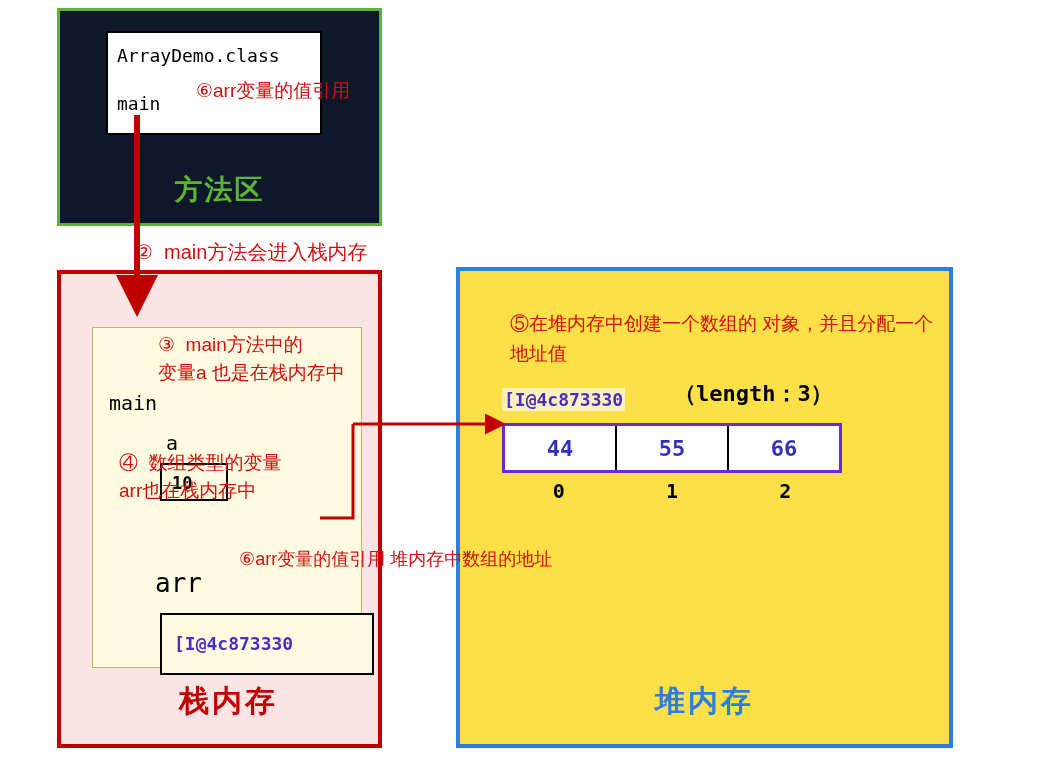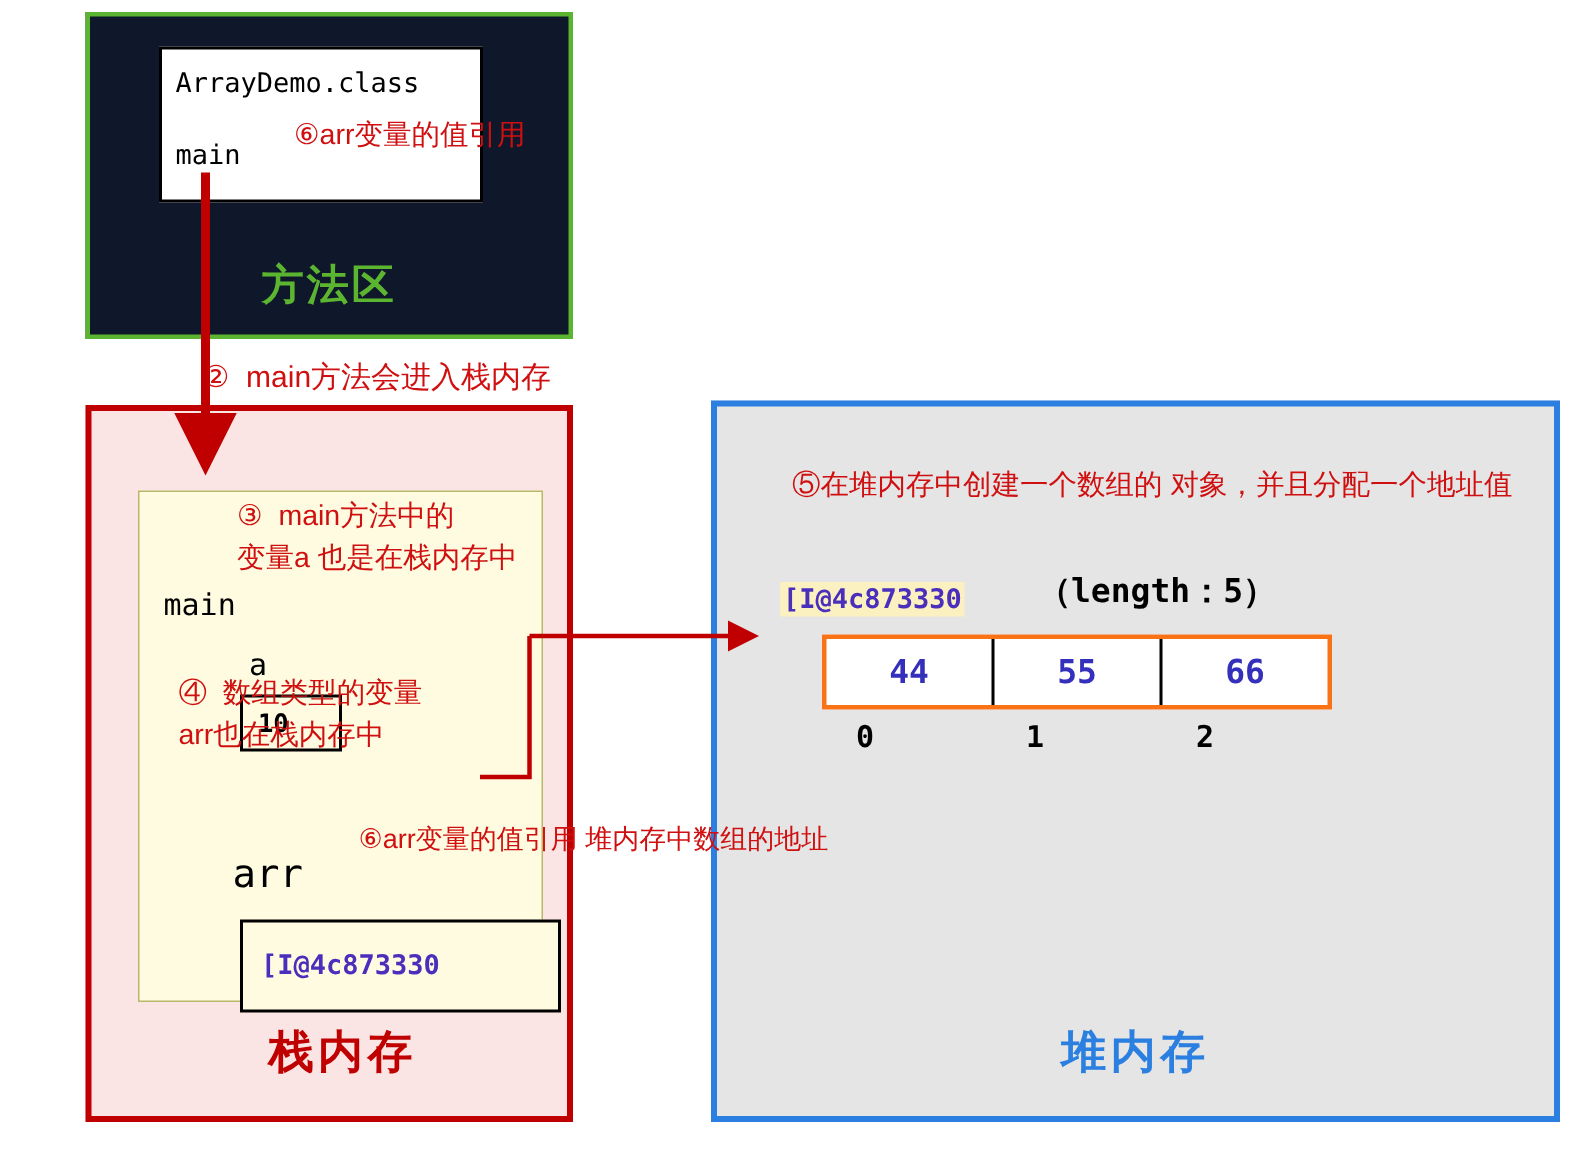--- a/index.html
+++ b/index.html
@@ -163,26 +163,26 @@
     font-size: 30px;
     font-weight: bold;
     color: #c00000;
     letter-spacing: 3px;
     padding-left: 18px;
   }
 
   
   .heap-area {
     position: absolute;
-    left: 474px;
+    left: 456px;
     top: 267px;
-    width: 566px;
+    width: 497px;
     height: 481px;
     border: 4px solid #2a7fe0;
-    background: #e5e5e5;
+    background: #fde047;
     box-sizing: border-box;
   }
   .heap-note {
     position: absolute;
     left: 50px;
     top: 38px;
     font-size: 19px;
     color: #d01010;
     line-height: 30px;
   }
@@ -205,25 +205,24 @@
     font-weight: bold;
     font-size: 22px;
     color: #000;
   }
   .array-row {
     position: absolute;
     left: 42px;
     top: 152px;
     width: 340px;
     height: 50px;
-    border: 3px solid #f97316;
+    border: 3px solid #6d28d9;
     background: #ffffff;
     box-sizing: border-box;
     display: flex;
-    margin-left: 28px;
   }
   .array-cell {
     flex: 1 1 0;
     display: flex;
     align-items: center;
     justify-content: center;
     font-family: "DejaVu Sans Mono", monospace;
     font-weight: bold;
     font-size: 22px;
     color: #3530bb;
@@ -306,21 +305,21 @@
         <div class="var-arr-value">[I@4c873330</div>
       </div>
     </div>
     <div class="stack-label">栈内存</div>
   </div>
 
   <div class="heap-area">
     <div class="heap-note">⑤在堆内存中创建一个数组的
 对象，并且分配一个地址值</div>
     <div class="heap-addr">[I@4c873330</div>
-    <div class="heap-length">（length：5）</div>
+    <div class="heap-length">（length：3）</div>
     <div class="array-row">
       <div class="array-cell">44</div>
       <div class="array-cell">55</div>
       <div class="array-cell">66</div>
     </div>
     <div class="index-row">
       <div class="index-cell">0</div>
       <div class="index-cell">1</div>
       <div class="index-cell">2</div>
     </div>

